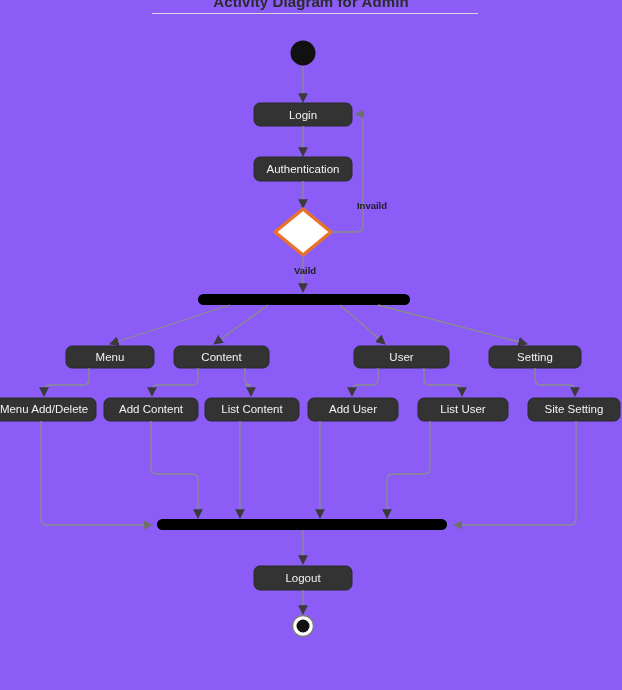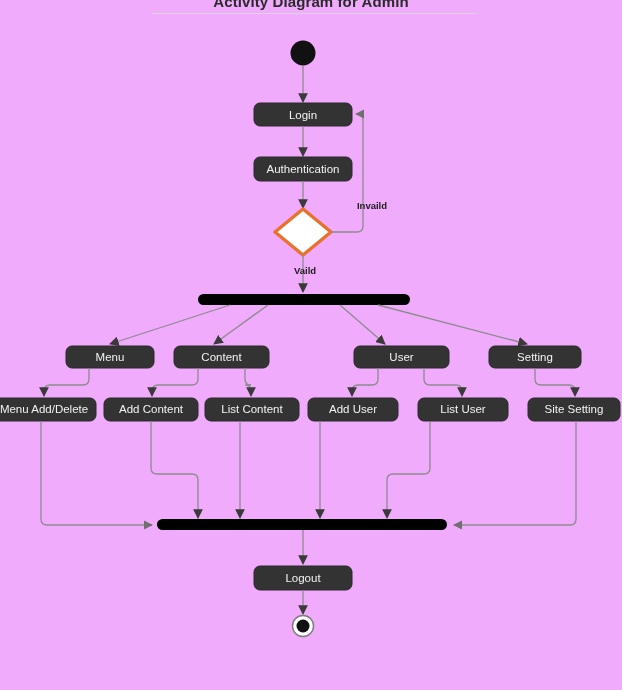--- a/index.html
+++ b/index.html
@@ -12,21 +12,21 @@
     width: 622px;
     height: 690px;
     font-family: "Liberation Sans", sans-serif;
     overflow: hidden;
     position: relative;
   }
   #diagram-root {
     position: relative;
     width: 622px;
     height: 690px;
-    background: #f0abfc;
+    background: #8b5cf6;
   }
   .page-title {
     position: absolute;
     top: -7px;
     left: 0;
     width: 622px;
     text-align: center;
     font-size: 15px;
     font-weight: bold;
     color: #2b2b2b;

